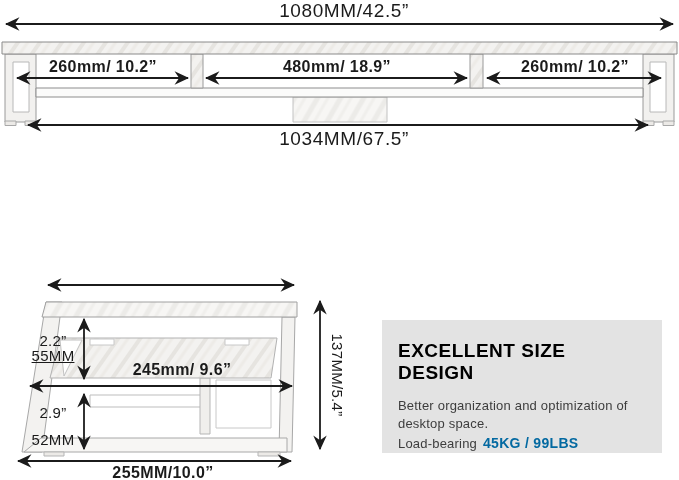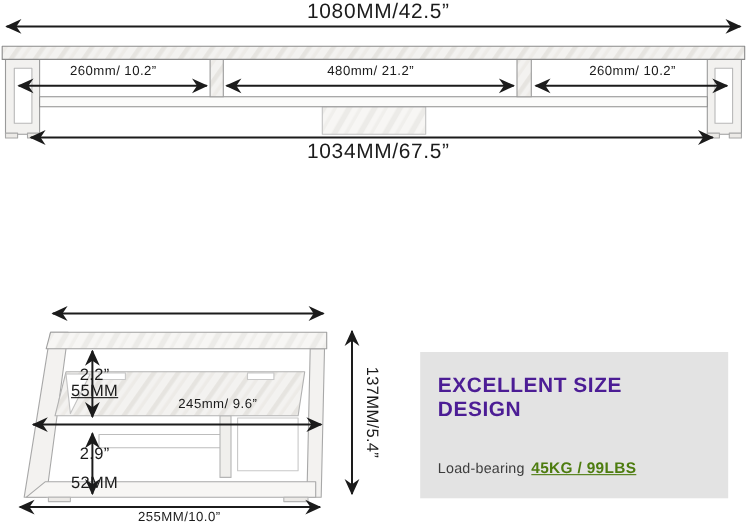--- a/index.html
+++ b/index.html
@@ -4,32 +4,32 @@
 <style>
   html,body{margin:0;padding:0;background:#fff;}
   .canvas{
     position:relative;width:679px;height:480px;background:#fff;overflow:hidden;
     font-family:"Liberation Sans",sans-serif;color:#1b1b1b;
   }
   .layer{position:absolute;left:0;top:0;}
   .dim{position:absolute;white-space:nowrap;color:#1b1b1b;line-height:1.1;}
   .c{transform:translateX(-50%);}
   .big{font-size:19px;letter-spacing:0.6px;}
-  .med{font-size:12px;letter-spacing:0.4px;}
+  .med{font-size:16px;letter-spacing:0.4px;font-weight:bold;}
   .sm{font-size:15px;letter-spacing:0.3px;}
-  .lft{left:26px;width:54px;text-align:center;margin-left:33px;}
+  .lft{left:26px;width:54px;text-align:center;}
   .rot{transform:translate(-50%,-50%) rotate(90deg);transform-origin:center;}
   .infobox{
     position:absolute;left:382px;top:320px;width:280px;height:133px;
     box-sizing:border-box;padding:20px 16px 0 16px;
   }
-  .infobox .title{font-size:19px;font-weight:bold;letter-spacing:0.5px;color:#4c1d95;}
+  .infobox .title{font-size:19px;font-weight:bold;letter-spacing:0.5px;color:#000000;}
   .infobox .body{margin-top:13px;font-size:13px;color:#3d3d3d;line-height:18px;letter-spacing:0.2px;}
   .infobox .load{margin-top:1px;}
-  .infobox .loadval{font-weight:bold;color:#4d7c0f;font-size:14px;margin-left:6px;letter-spacing:0.3px;text-decoration:underline;}
+  .infobox .loadval{font-weight:bold;color:#0369a1;font-size:14px;margin-left:6px;letter-spacing:0.3px;}
 </style>
 </head>
 <body>
 
 <div class="canvas">
 
   <svg class="layer" width="679" height="480" viewBox="0 0 679 480">
     <defs>
       <marker id="ah" viewBox="0 0 10 10" refX="9.2" refY="5" markerWidth="8.5" markerHeight="8.5" orient="auto-start-reverse">
         <path d="M0.4,0.6 L10,5 L0.4,9.4 L3.4,5 z" fill="#1b1b1b"></path>
@@ -103,35 +103,36 @@
       <line x1="84" y1="319" x2="84" y2="379" marker-start="url(#ah)" marker-end="url(#ah)"></line>
       <line x1="30" y1="386" x2="292" y2="386" marker-start="url(#ah)" marker-end="url(#ah)"></line>
       <line x1="84" y1="394" x2="84" y2="449" marker-start="url(#ah)" marker-end="url(#ah)"></line>
       <line x1="18" y1="461" x2="291" y2="461" marker-start="url(#ah)" marker-end="url(#ah)"></line>
       <line x1="320" y1="301" x2="320" y2="449" marker-start="url(#ah)" marker-end="url(#ah)"></line>
     </g>
   </svg>
 
   <div class="dim big c" style="left:344px;top:1px;">1080MM/42.5”</div>
   <div class="dim med c" style="left:103px;top:58px;">260mm/ 10.2”</div>
-  <div class="dim med c" style="left:337px;top:58px;">480mm/ 21.2”</div>
+  <div class="dim med c" style="left:337px;top:58px;">480mm/ 18.9”</div>
   <div class="dim med c" style="left:575px;top:58px;">260mm/ 10.2”</div>
   <div class="dim big c" style="left:344px;top:129px;">1034MM/67.5”</div>
 
   <div class="dim sm lft" style="top:333px;">2.2”</div>
   <div class="dim sm lft" style="top:348px;text-decoration:underline;">55MM</div>
-  <div class="dim med c" style="left:198px;top:361px;">245mm/ 9.6”</div>
+  <div class="dim med c" style="left:182px;top:361px;">245mm/ 9.6”</div>
   <div class="dim sm lft" style="top:405px;">2.9”</div>
   <div class="dim sm lft" style="top:432px;">52MM</div>
   <div class="dim med c" style="left:163px;top:464px;">255MM/10.0”</div>
   <div class="dim sm rot" style="left:337px;top:375px;">137MM/5.4”</div>
 
   <div class="infobox" style="background:#e3e3e3;">
     <div class="title">EXCELLENT SIZE DESIGN</div>
     <div class="body">
-      <br>
+      <span>Better organization and optimization of</span><br>
+      <span>desktop space.</span>
       <div class="load">
         <span>Load-bearing</span><span class="loadval">45KG / 99LBS</span>
       </div>
     </div>
   </div>
 
 </div>
 
 </body></html>

